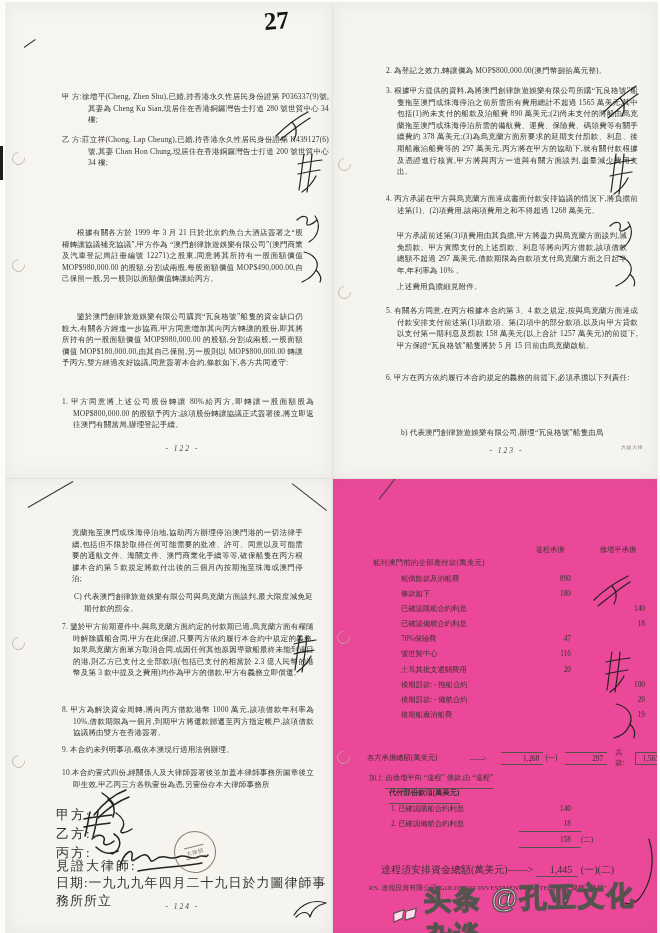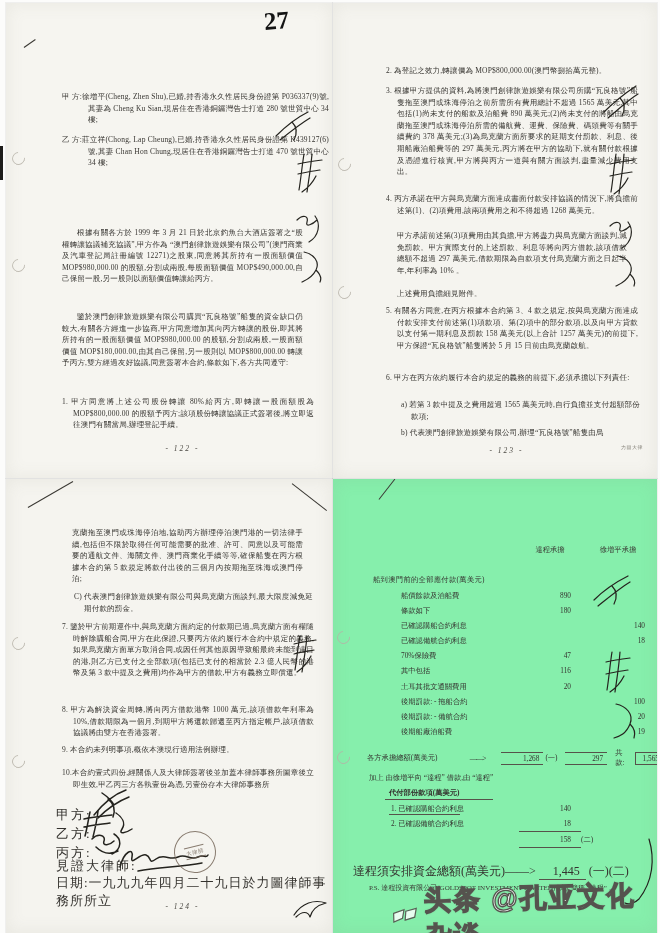--- a/index.html
+++ b/index.html
@@ -8,21 +8,21 @@
     background:#fcfcfb;
     font-family:"Liberation Serif","DejaVu Serif",serif;
   }
   .page{
     position:absolute;overflow:hidden;
     box-shadow:0 0 0 1px rgba(0,0,0,.05), inset 0 0 18px rgba(120,115,100,.10);
   }
   #p1{left:6px;top:3px;width:326px;height:475px;background:#f6f5f0;}
   #p2{left:333px;top:3px;width:324px;height:475px;background:#f5f4ef;}
   #p3{left:6px;top:479px;width:326px;height:454px;background:#f5f4ef;}
-  #p4{left:333px;top:479px;width:324px;height:454px;background:#86efac;}
+  #p4{left:333px;top:479px;width:324px;height:454px;background:#ec4899;}
 
   .blk{position:absolute;left:56px;width:241px;font-size:7.5px;line-height:11.6px;
        color:#363430;text-align:justify;letter-spacing:.2px;}
   .hang{padding-left:26px;text-indent:-26px;}
   .numitem{padding-left:11px;text-indent:-11px;}
   .suba{left:68px;width:229px;padding-left:10px;text-indent:-10px;}
   .ind{text-indent:15px;}
   .title{position:absolute;left:0;right:0;text-align:center;font-size:10.5px;
          font-weight:bold;letter-spacing:2px;color:#2e2c28;}
   .pageno{position:absolute;left:56px;width:241px;text-align:center;font-size:7.5px;
@@ -44,42 +44,42 @@
          transform:rotate(-14deg);opacity:.8;display:flex;align-items:center;justify-content:center;
          color:#6d5e50;font-size:5.5px;line-height:6px;text-align:center;letter-spacing:.5px;}
   .stamp .inner{border-top:.8px solid #6d5e50;border-bottom:.8px solid #6d5e50;padding:2px 1px;}
 
   .edge-mark{position:absolute;font-size:5px;color:#8a877e;letter-spacing:.5px;line-height:6px;}
 
   
   .t-wrap{position:absolute;left:36px;top:66px;width:286px;font-size:7.3px;color:#35332f;}
   .t-head{display:grid;grid-template-columns:150px 62px 74px;font-size:7.3px;}
   .t-head span{text-align:center;color:#3a3833;}
-  .t-sect{margin-top:20px;padding-left:4px;letter-spacing:.3px;}
+  .t-sect{margin-top:3px;padding-left:4px;letter-spacing:.3px;}
   .t-rows{margin-top:3px;}
   .t-row{display:grid;grid-template-columns:150px 62px 74px;line-height:15.1px;}
   .t-row .lbl{padding-left:32px;}
   .t-row .c1,.t-row .c2{text-align:right;padding-right:10px;}
   .totals{position:absolute;left:34px;top:269px;width:300px;display:flex;align-items:center;
           font-size:7.3px;color:#35332f;}
   .totals .t-label{width:104px;}
   .totals .arrow{width:32px;letter-spacing:-1px;}
   .totals .tv{display:inline-block;border-top:.9px solid #56524a;border-bottom:.9px solid #56524a;
               padding:1px 4px;min-width:34px;text-align:right;}
   .totals .mark{width:20px;padding-left:2px;}
   .totals .glabel{padding:0 3px 0 8px;}
   .boxed{border:1px solid #56524a;padding:1px 7px;}
   .addblk{position:absolute;left:36px;top:291px;font-size:7.3px;color:#35332f;line-height:15px;}
-  .addblk .u{border-bottom:.9px solid #56524a;padding-bottom:17px;text-align:center;}
+  .addblk .u{border-bottom:.9px solid #56524a;padding-bottom:6px;text-align:center;}
   .add-rows{position:absolute;left:36px;top:322px;width:286px;font-size:7.3px;color:#35332f;}
   .add-row{display:grid;grid-template-columns:150px 62px 40px;line-height:15px;}
   .add-row .lbl{padding-left:22px;}
   .add-row .val{text-align:right;padding-right:10px;}
   .add-row .vu{border-bottom:.9px solid #56524a;}
-  .finline{position:absolute;left:20px;top:384px;font-size:12px;color:#35332f;}
+  .finline{position:absolute;left:48px;top:384px;font-size:10px;color:#35332f;}
   .finline .vu{border-bottom:.9px solid #56524a;padding:0 6px 1px 14px;}
   .psline{position:absolute;left:36px;top:404px;width:286px;font-size:7px;color:#3a3833;}
 
   .sigrow{position:absolute;left:50px;font-size:13px;color:#34322e;letter-spacing:2px;}
 
   .wm{position:absolute;left:392px;top:880px;display:flex;align-items:center;gap:6px;
       transform:rotate(-1.5deg);z-index:40;}
   .wm .wm-text{font-family:"Liberation Sans","DejaVu Sans",sans-serif;font-weight:bold;
       font-size:27px;letter-spacing:2px;color:rgba(255,255,255,.93);
       -webkit-text-stroke:1.3px #55534e;text-shadow:0 0 2px rgba(90,88,82,.45);}
@@ -89,40 +89,39 @@
 </style>
 </head>
 <body>
 
 <div class="page" id="p1">
   <div class="hand27">27</div>
   <div class="fold" style="left:18px;top:44px;width:14px;transform:rotate(-35deg);"></div>
   <div class="hole" style="left:6px;top:149px;"></div>
   <div class="hole" style="left:6px;top:256px;"></div>
   <div class="blk hang" style="top:88px;">甲 方:徐增平(Cheng, Zhen Shu),已婚,持香港永久性居民身份證第 P036337(9)號,其妻為 Cheng Ku Sian,現居住在香港銅鑼灣告士打道 280 號世貿中心 34 樓;</div>
-  <div class="blk hang" style="top:131px;">乙 方:莊立祥(Chong, Lap Cheung),已婚,持香港永久性居民身份證第 K439127(6)號,其妻 Chan Hon Chung,現居住在香港銅鑼灣告士打道 470 號世貿中心 34 樓;</div>
+  <div class="blk hang" style="top:131px;">乙 方:莊立祥(Chong, Lap Cheung),已婚,持香港永久性居民身份證第 K439127(6)號,其妻 Chan Hon Chung,現居住在香港銅鑼灣告士打道 200 號世貿中心 34 樓;</div>
   <div class="blk ind" style="top:224px;">根據有關各方於 1999 年 3 月 21 日於北京釣魚台大酒店簽署之“股權轉讓協議補充協議”,甲方作為 “澳門創律旅遊娛樂有限公司”(澳門商業及汽車登記局註冊編號 12271)之股東,同意將其所持有一股面額價值 MOP$980,000.00 的股額,分割成兩股,每股面額價值 MOP$490,000.00,自己保留一股,另一股則以面額價值轉讓給丙方。</div>
   <div class="blk ind" style="top:308px;">鑒於澳門創律旅遊娛樂有限公司購買“瓦良格號”船隻的資金缺口仍較大,有關各方經進一步協商,甲方同意增加其向丙方轉讓的股份,即其將所持有的一股面額價值 MOP$980,000.00 的股額,分割成兩股,一股面額價值 MOP$180,000.00,由其自己保留,另一股則以 MOP$800,000.00 轉讓予丙方,雙方經過友好協議,同意簽署本合約,條款如下,各方共同遵守:</div>
   <div class="blk numitem" style="top:393px;">1. 甲方同意將上述公司股份轉讓 80%給丙方,即轉讓一股面額股為 MOP$800,000.00 的股額予丙方;該項股份轉讓協議正式簽署後,將立即返往澳門有關當局,辦理登記手續。</div>
   <div class="pageno" style="top:441px;">- 122 -</div>
 
   <div class="sq" style="left:562px;top:110px;"></div>
 </div>
 
 <div class="page" id="p2">
   <div class="hole" style="left:5px;top:155px;"></div>
   <div class="hole" style="left:5px;top:283px;"></div>
   <div class="blk numitem" style="top:62px;left:53px;">2. 為登記之效力,轉讓價為 MOP$800,000.00(澳門幣捌拾萬元整)。</div>
   <div class="blk numitem" style="top:82px;left:53px;">3. 根據甲方提供的資料,為將澳門創律旅遊娛樂有限公司所購“瓦良格號”船隻拖至澳門或珠海停泊之前所需所有費用總計不超過 1565 萬美元,其中包括(1)尚未支付的船款及泊船費 890 萬美元;(2)尚未支付的將船由烏克蘭拖至澳門或珠海停泊所需的備航費、運費、保險費、碼頭費等有關手續費約 378 萬美元;(3)為烏克蘭方面所要求的延期支付罰款、利息、後期船廠泊船費等的 297 萬美元,丙方將在甲方的協助下,就有關付款根據及憑證進行核實,甲方將與丙方一道與有關方面談判,盡量減少費用支出。</div>
   <div class="blk numitem" style="top:190px;left:53px;">4. 丙方承諾在甲方與烏克蘭方面達成書面付款安排協議的情況下,將負擔前述第(1)、(2)項費用,該兩項費用之和不得超過 1268 萬美元。</div>
   <div class="blk" style="top:227px;left:64px;width:230px;">甲方承諾前述第(3)項費用由其負擔,甲方將盡力與烏克蘭方面談判,減免罰款。甲方實際支付的上述罰款、利息等將向丙方借款,該項借款總額不超過 297 萬美元,借款期限為自款項支付烏克蘭方面之日起半年,年利率為 10% 。</div>
-  <div class="blk" style="top:285px;left:64px;width:230px;">上述費用負擔細見附件。</div>
+  <div class="blk" style="top:278px;left:64px;width:230px;">上述費用負擔細見附件。</div>
   <div class="blk numitem" style="top:302px;left:53px;">5. 有關各方同意,在丙方根據本合約第 3、4 款之規定,按與烏克蘭方面達成付款安排支付前述第(1)項款項、第(2)項中的部分款項,以及向甲方貸款以支付第一期利息及罰款 158 萬美元(以上合計 1257 萬美元)的前提下,甲方保證“瓦良格號”船隻將於 5 月 15 日前由烏克蘭啟航。</div>
   <div class="blk numitem" style="top:369px;left:53px;">6. 甲方在丙方依約履行本合約規定的義務的前提下,必須承擔以下列責任:</div>
-  <div class="blk suba" style="top:396px;">a) 若第 3 款中提及之費用超過 1565 萬美元時,自行負擔並支付超額部份款項;</div>
   <div class="blk suba" style="top:424px;">b) 代表澳門創律旅遊娛樂有限公司,辦理“瓦良格號”船隻由烏</div>
   <div class="pageno" style="top:443px;left:53px;">- 123 -</div>
   <div class="edge-mark" style="left:288px;top:442px;">力圖大律</div>
 </div>
 
 <div class="page" id="p3">
   <div class="fold" style="left:22px;top:28px;width:52px;transform:rotate(-30deg);"></div>
   <div class="fold" style="left:286px;top:4px;width:44px;transform:rotate(38deg);"></div>
   <div class="hole" style="left:6px;top:158px;"></div>
   <div class="hole" style="left:6px;top:276px;"></div>
@@ -203,21 +202,21 @@
           <span class="lbl">已確認備航合約利息</span>
           <span class="c1"></span>
           <span class="c2">18</span>
         </div>
       <div class="t-row">
           <span class="lbl">70%保險費</span>
           <span class="c1">47</span>
           <span class="c2"></span>
         </div>
       <div class="t-row">
-          <span class="lbl">其中包括</span>
+          <span class="lbl">號世貿中心</span>
           <span class="c1">116</span>
           <span class="c2"></span>
         </div>
       <div class="t-row">
           <span class="lbl">土耳其批文通關費用</span>
           <span class="c1">20</span>
           <span class="c2"></span>
         </div>
       <div class="t-row">
           <span class="lbl">後期罰款: - 拖船合約</span>

